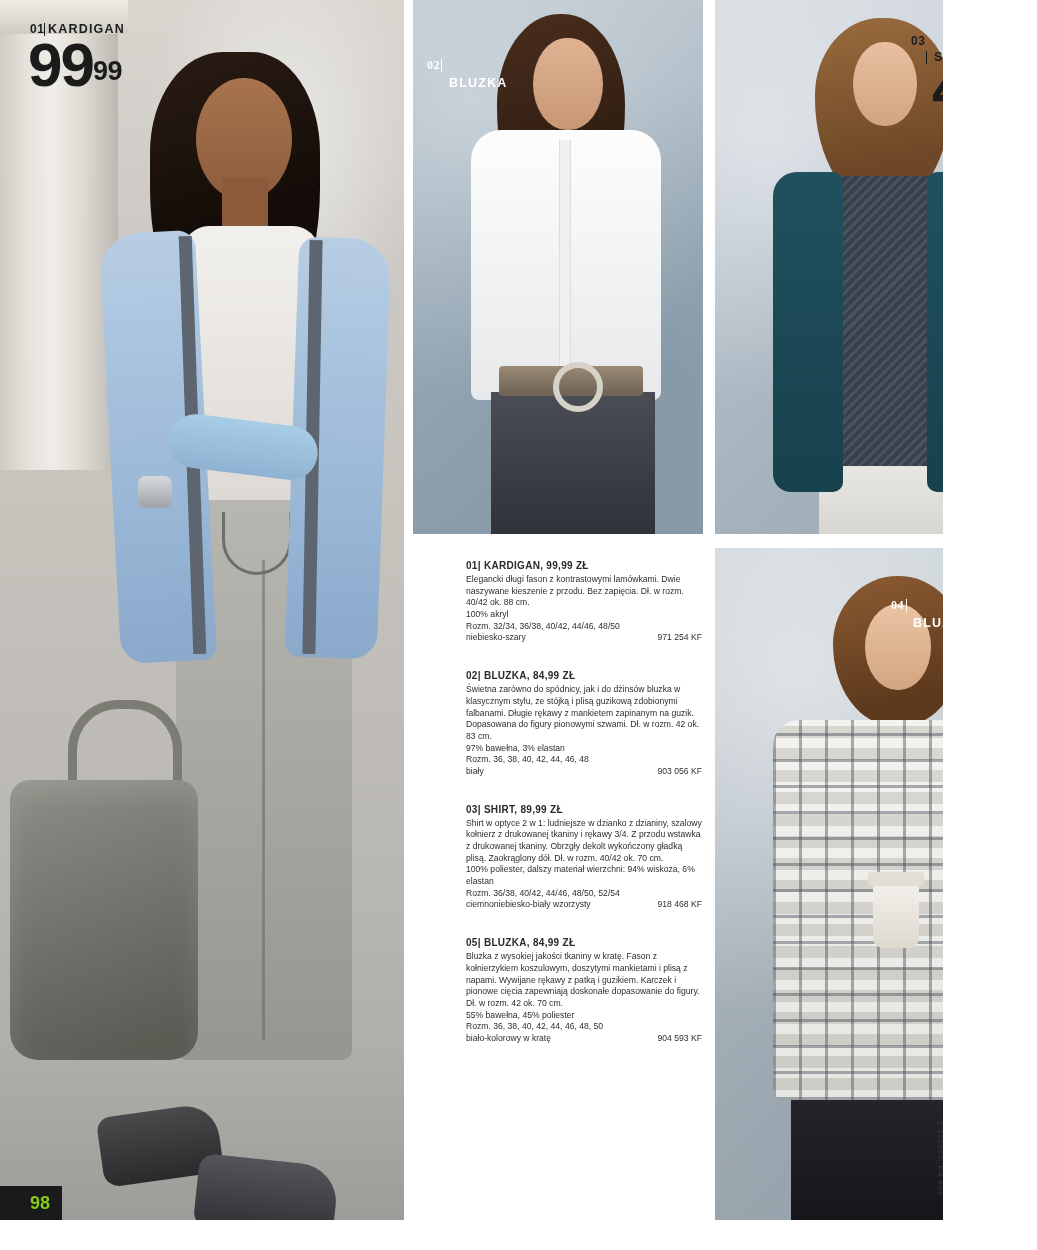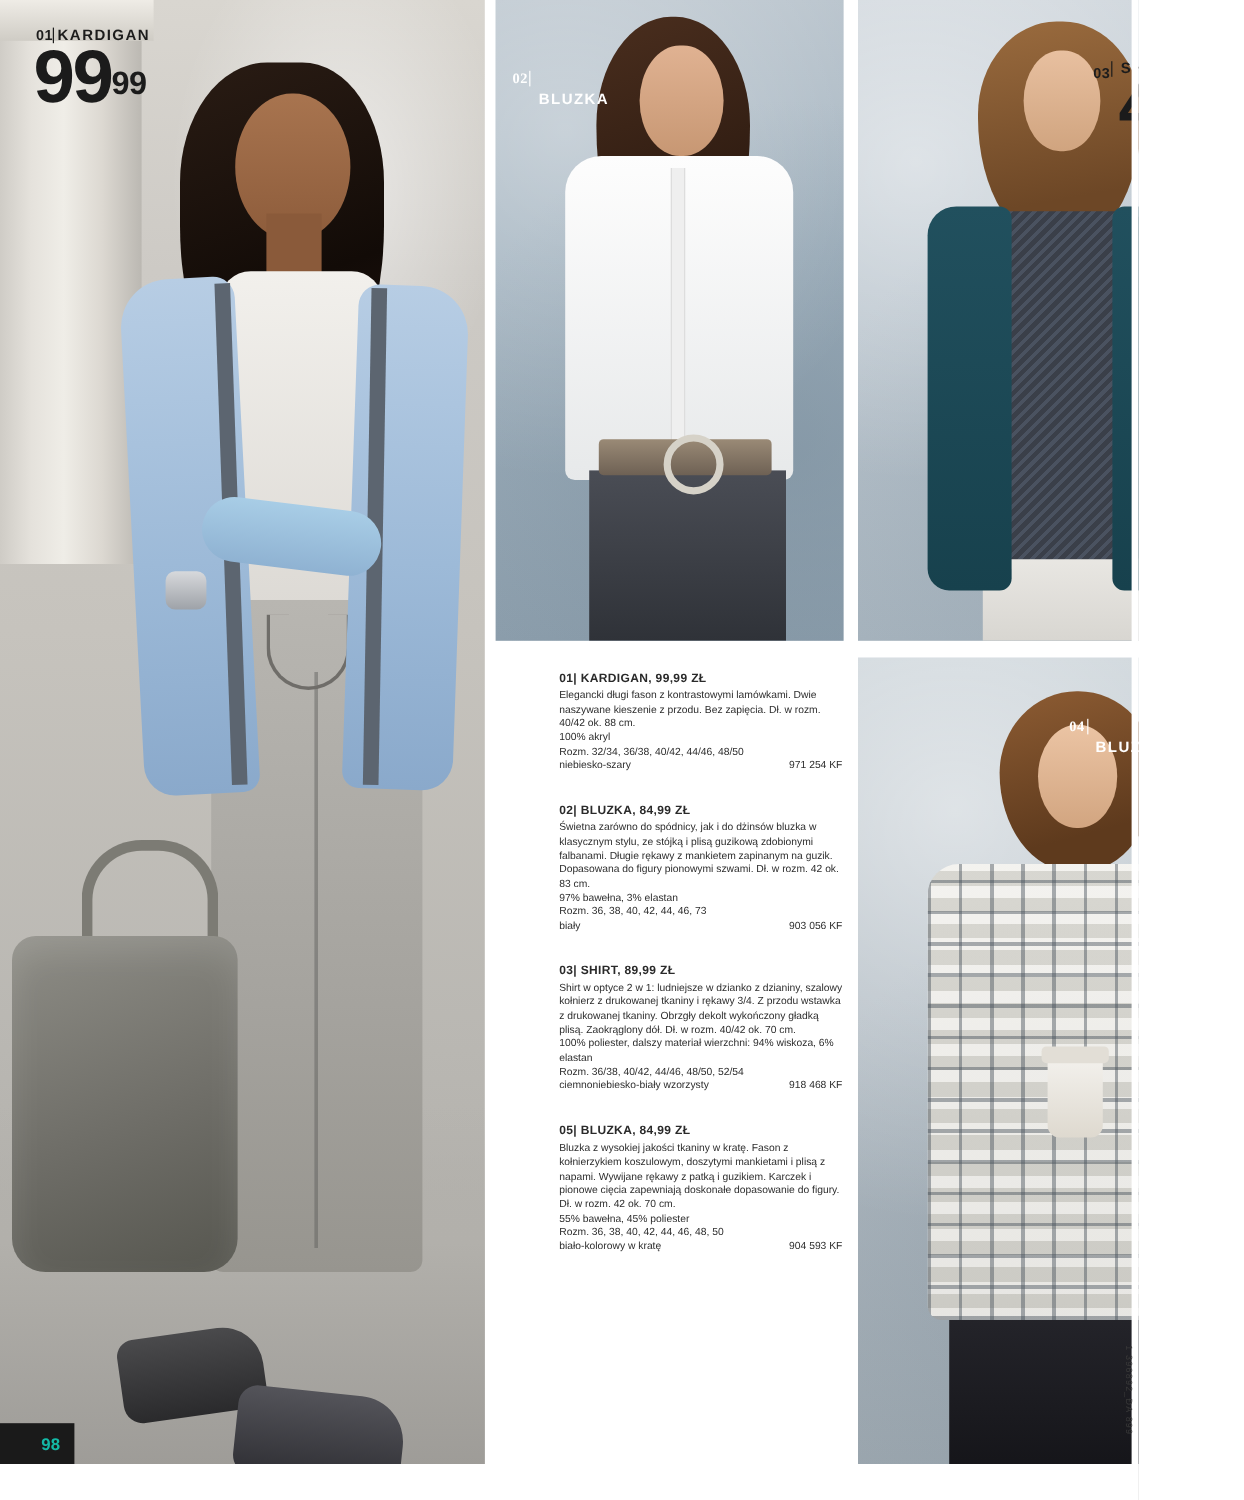--- a/index.html
+++ b/index.html
@@ -242,21 +242,21 @@
   .tag-divider {
     position: absolute;
     width: 1px; height: 13px; background: #1c1c1c;
   }
   #hero-tag-div { left: 44px; top: 23px; }
 
   #p02-tag-num { left: 427px; top: 58px; }
   #p02-tag-div { left: 441px; top: 59px; background:#fff; }
   #p02-tag-name { left: 449px; top: 76px; }
 
-  #p03-tag-num { left: 911px; top: 54px; text-align: center; }
+  #p03-tag-num { left: 911px; top: 34px; text-align: center; }
   #p03-tag-div { left: 926px; top: 51px; }
   #p03-tag-name { left: 934px; top: 50px; }
   #p03-price { left: 932px; top: 64px; }
 
   #p04-tag-num { left: 891px; top: 598px; }
   #p04-tag-div { left: 906px; top: 599px; background:#fff; }
   #p04-tag-name { left: 913px; top: 616px; }
 
   
   #text-column {
@@ -284,22 +284,22 @@
     line-height: 1.36;
   }
   .row-line .art { white-space: nowrap; padding-left: 8px; }
 
   
   #page-number-box {
     position: absolute;
     left: 0; top: 1186px;
     width: 62px; height: 34px;
     background: #1a1a1a;
-    color: #14b8a6;
-    font-size: 14px;
+    color: #84cc16;
+    font-size: 18px;
     font-weight: bold;
     display: flex;
     align-items: center;
     justify-content: flex-end;
     padding-right: 12px;
     box-sizing: border-box;
   }
   #side-code {
     position: absolute;
     right: 4px; bottom: 54px;
@@ -405,21 +405,21 @@
       <div class="row-line">
         <span>niebiesko-szary</span>
         <span class="art">971 254 KF</span>
       </div>
     </div>
 
     <div class="item-block">
       <div class="item-head">02| BLUZKA, 84,99 ZŁ</div>
       <div class="item-desc">Świetna zarówno do spódnicy, jak i do dżinsów bluzka w klasycznym stylu, ze stójką i plisą guzikową zdobionymi falbanami. Długie rękawy z mankietem zapinanym na guzik. Dopasowana do figury pionowymi szwami. Dł. w rozm. 42 ok. 83 cm.</div>
       <div class="item-desc">97% bawełna, 3% elastan</div>
-      <div class="item-desc">Rozm. 36, 38, 40, 42, 44, 46, 73</div>
+      <div class="item-desc">Rozm. 36, 38, 40, 42, 44, 46, 48</div>
       <div class="row-line">
         <span>biały</span>
         <span class="art">903 056 KF</span>
       </div>
     </div>
 
     <div class="item-block">
       <div class="item-head">03| SHIRT, 89,99 ZŁ</div>
       <div class="item-desc">Shirt w optyce 2 w 1: ludniejsze w dzianko z dzianiny, szalowy kołnierz z drukowanej tkaniny i rękawy 3/4. Z przodu wstawka z drukowanej tkaniny. Obrzgły dekolt wykończony gładką plisą. Zaokrąglony dół. Dł. w rozm. 40/42 ok. 70 cm.</div>
       <div class="item-desc">100% poliester, dalszy materiał wierzchni: 94% wiskoza, 6% elastan</div>

